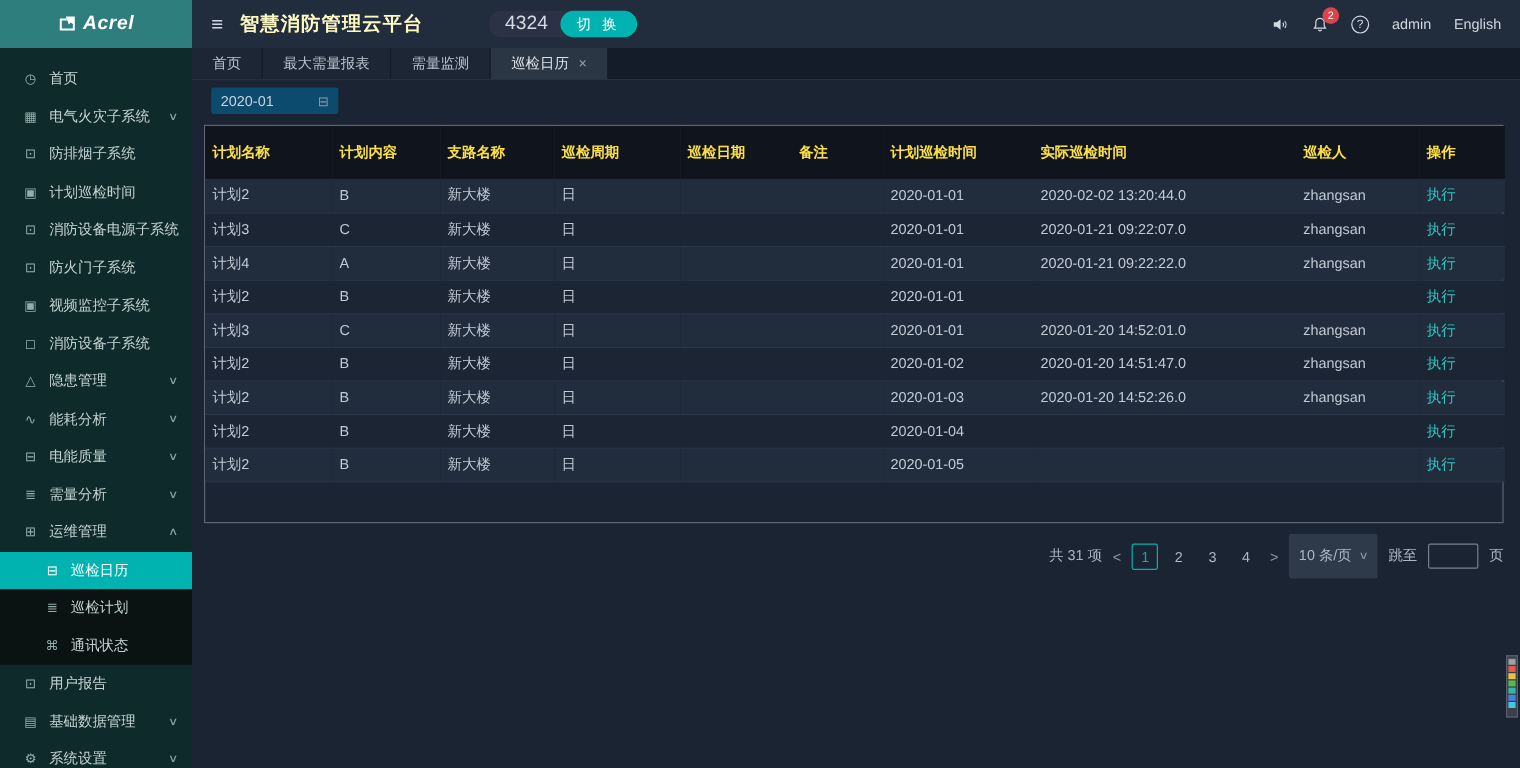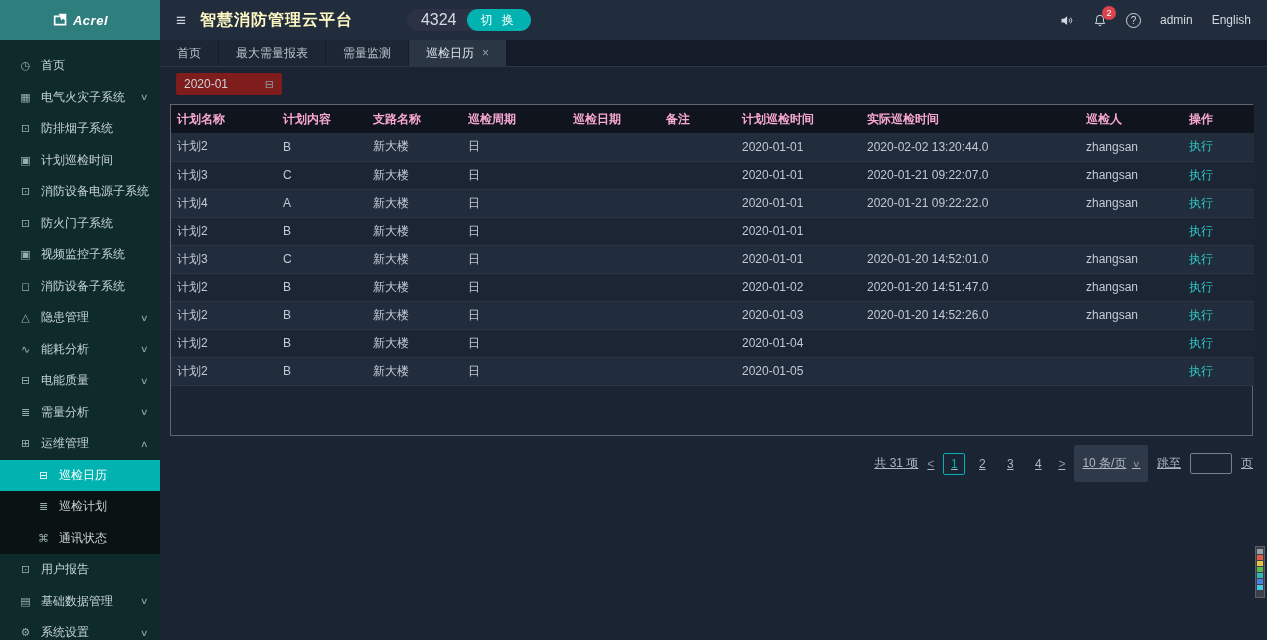--- a/index.html
+++ b/index.html
@@ -7,21 +7,21 @@
     --submenu-bg:#0a1212; --header-bg:#212c3d; --tabbar-bg:#141c29; --tab-bg:#1d2634;
     --tab-active-bg:#2b3645; --content-bg:#1a2433; --thead-bg:#10151d; --table-border:#5c6675;
     --row-odd:#212c3c; --row-even:#1b2534; --badge:#d9444d;
   }
   *{box-sizing:border-box; margin:0; padding:0;}
   body{width:1267px;height:640px;overflow:hidden;background:var(--content-bg);
        font-family:"Liberation Sans","DejaVu Sans",sans-serif;}
   
   .sidebar{position:fixed;left:0;top:0;width:160px;height:640px;background:var(--sidebar-bg);z-index:5;}
   .logo{height:40px;background:var(--logo-bg);display:flex;align-items:center;justify-content:center;gap:4px;}
-  .logo-text{color:#fff;font-size:13px;font-weight:bold;font-style:italic;letter-spacing:.5px;}
+  .logo-text{color:#fff;font-size:16px;font-weight:bold;font-style:italic;letter-spacing:.5px;}
   .menu{padding-top:10px;}
   .menu-item{height:31.5px;display:flex;align-items:center;padding:0 12px 0 18px;
              color:#c5d4d3;font-size:12px;cursor:pointer;white-space:nowrap;}
   .menu-item .mi-icon{width:15px;margin-right:8px;font-size:11px;color:#93aeac;flex:none;text-align:center;}
   .menu-item .chev{margin-left:auto;font-size:9px;color:#8ba3a1;transform:scaleX(1.3);}
   .menu-item.sub{background:var(--submenu-bg);padding-left:36px;}
   .menu-item.active{background:var(--accent);color:#fff;}
   .menu-item.active .mi-icon{color:#fff;}
   
   .main{position:fixed;left:160px;top:0;width:1107px;height:640px;}
@@ -41,35 +41,35 @@
                display:flex;align-items:center;justify-content:center;}
   .htext{cursor:pointer;}
   
   .tabbar{height:27px;background:var(--tabbar-bg);display:flex;border-bottom:1px solid #2c3847;}
   .tab{padding:0 17px;display:flex;align-items:center;font-size:12px;color:#b9c2cc;
        background:var(--tab-bg);margin-right:1px;cursor:pointer;white-space:nowrap;}
   .tab.active{background:var(--tab-active-bg);color:#dde3e9;}
   .tab .close{margin-left:8px;font-size:12px;color:#97a1ab;}
   
   .content{position:relative;height:573px;background:var(--content-bg);}
-  .datepicker{position:absolute;left:16px;top:6px;width:106px;height:22px;background:#7f1d1d;
+  .datepicker{position:absolute;left:16px;top:6px;width:106px;height:22px;background:#0c4a6e;
               display:flex;align-items:center;padding:0 8px;color:#c9d1da;font-size:12px;border-radius:2px;cursor:pointer;}
   .datepicker .cal{margin-left:auto;color:#8e99a5;font-size:11px;}
   .table-wrap{position:absolute;left:10px;top:37px;width:1083px;height:332px;border:1px solid var(--table-border);}
   table{width:100%;border-collapse:collapse;table-layout:fixed;font-size:12px;}
-  thead th{background:var(--thead-bg);color:#f9a8d4;font-weight:bold;text-align:left;height:28px;padding:0 4px 0 6px;
+  thead th{background:var(--thead-bg);color:#fde047;font-weight:bold;text-align:left;height:44px;padding:0 4px 0 6px;
            overflow:hidden;white-space:nowrap;}
   tbody td{height:28px;padding:0 4px 0 6px;color:#c2cad4;border-bottom:1px solid #2a3547;
            overflow:hidden;white-space:nowrap;}
   tbody tr:nth-child(odd){background:var(--row-odd);}
   tbody tr:nth-child(even){background:var(--row-even);}
   .action-link{color:var(--link);cursor:pointer;}
   
   .pagination{position:absolute;right:14px;top:378px;display:flex;align-items:center;gap:9px;
-              color:#aeb6c2;font-size:12px;text-decoration:underline;}
+              color:#aeb6c2;font-size:12px;}
   .pg-arrow{color:#8a93a0;cursor:pointer;font-size:12px;}
   .page-btn{min-width:22px;height:22px;display:flex;align-items:center;justify-content:center;
             border:1px solid transparent;border-radius:2px;cursor:pointer;}
   .page-btn.current{border-color:var(--accent);color:var(--accent);}
   .page-size{background:#2e3949;height:37px;padding:0 8px;display:flex;align-items:center;gap:7px;
              border-radius:2px;cursor:pointer;}
   .page-size .chev{font-size:9px;color:#8a93a0;transform:scaleX(1.3);}
   .jump-input{width:42px;height:21px;background:transparent;border:1px solid #78808c;border-radius:2px;
               color:#d6dbe2;font-size:12px;text-align:center;}
   

